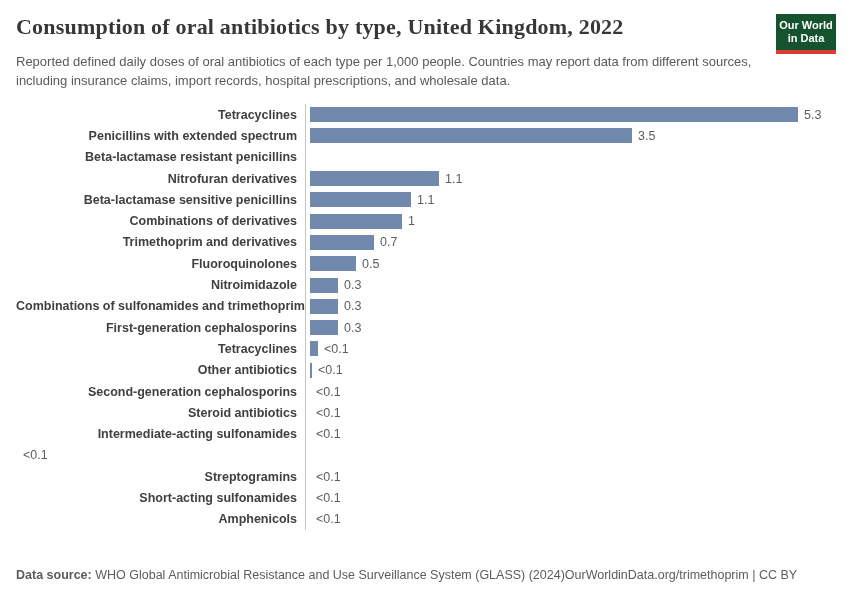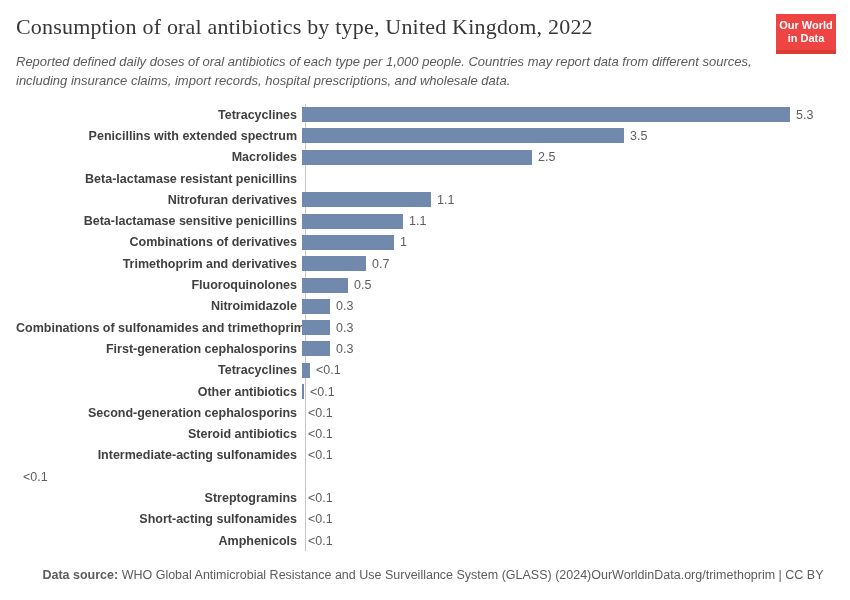--- a/index.html
+++ b/index.html
@@ -6,61 +6,61 @@
   .page{
     position:relative;
     width:850px;height:600px;
     background:#ffffff;
     font-family:"Liberation Sans", sans-serif;
     overflow:hidden;
   }
   .title{
     position:absolute;left:16px;top:14px;
     font-family:"Liberation Serif", serif;
-    font-size:22px;font-weight:400;color:#373737;
+    font-size:22px;font-weight:700;color:#373737;
     letter-spacing:.2px;white-space:nowrap;
   }
   .subtitle{
     position:absolute;left:16px;top:52px;width:748px;
-    font-size:13px;line-height:19px;color:#5a5a5a;font-style:italic;
+    font-size:13px;line-height:19px;color:#5a5a5a;
   }
   .logo{
     position:absolute;right:14px;top:14px;
     width:60px;height:36px;
-    background:#ef4444;
+    background:#14532d;
     border-bottom:4px solid #dc3d33;
     color:#ffffff;
     display:flex;flex-direction:column;align-items:center;justify-content:center;
     font-size:11px;font-weight:700;line-height:13px;
     text-align:center;cursor:pointer;
   }
   .chart{
     position:absolute;left:16px;top:104px;width:818px;
   }
   .chart .axis{
     position:absolute;left:289px;top:0;bottom:0;width:1px;
     background:#c4c4c4;
   }
   .row{display:flex;align-items:center;height:21.3px;}
   .row-label{
-    width:281px;padding-right:4px;
+    width:281px;padding-right:12px;
     text-align:right;white-space:nowrap;
     font-size:12.5px;font-weight:600;color:#404040;
   }
   .bar-track{
     flex:1;display:flex;align-items:center;height:100%;
     padding-left:1px;position:relative;
   }
   .bar{height:15px;}
   .value{
     margin-left:6px;font-size:12.5px;color:#5e5e5e;white-space:nowrap;
   }
   .footer{
     position:absolute;left:16px;right:0;top:568px;
-    display:flex;justify-content:center;align-items:baseline;
+    display:flex;justify-content:flex-start;align-items:baseline;
     font-size:12.5px;color:#5c5c5c;
   }
   .footer b{font-weight:700;}
   .footer .attribution{cursor:pointer;}
 </style>
 </head>
 <body>
 
 <div class="page">
 
@@ -81,27 +81,20 @@
           <div class="bar-track">
             <div class="bar" style="width: 488px; background: rgb(114, 137, 174);"></div>
             <span class="value">5.3</span>
           </div>
         </div>
         <div class="row">
           <div class="row-label">Penicillins with extended spectrum</div>
           <div class="bar-track">
             <div class="bar" style="width: 322px; background: rgb(114, 137, 174);"></div>
             <span class="value">3.5</span>
-          </div>
-        </div>
-        <div class="row">
-          <div class="row-label">Macrolides</div>
-          <div class="bar-track">
-            <div class="bar" style="width: 230px; background: rgb(114, 137, 174);"></div>
-            <span class="value">2.5</span>
           </div>
         </div>
         <div class="row">
           <div class="row-label">Beta-lactamase resistant penicillins</div>
         </div>
         <div class="row">
           <div class="row-label">Nitrofuran derivatives</div>
           <div class="bar-track">
             <div class="bar" style="width: 129px; background: rgb(114, 137, 174);"></div>
             <span class="value">1.1</span>

